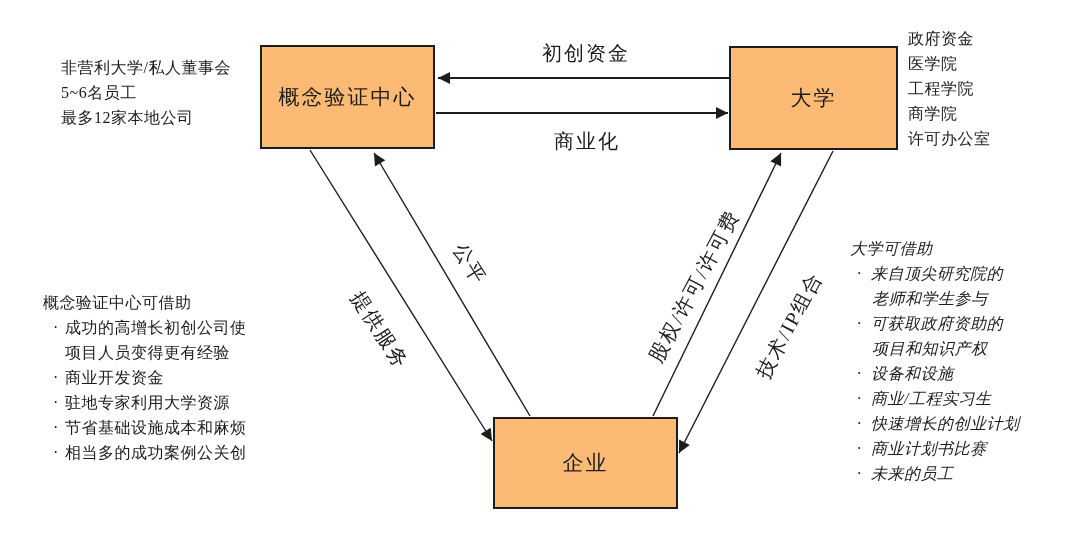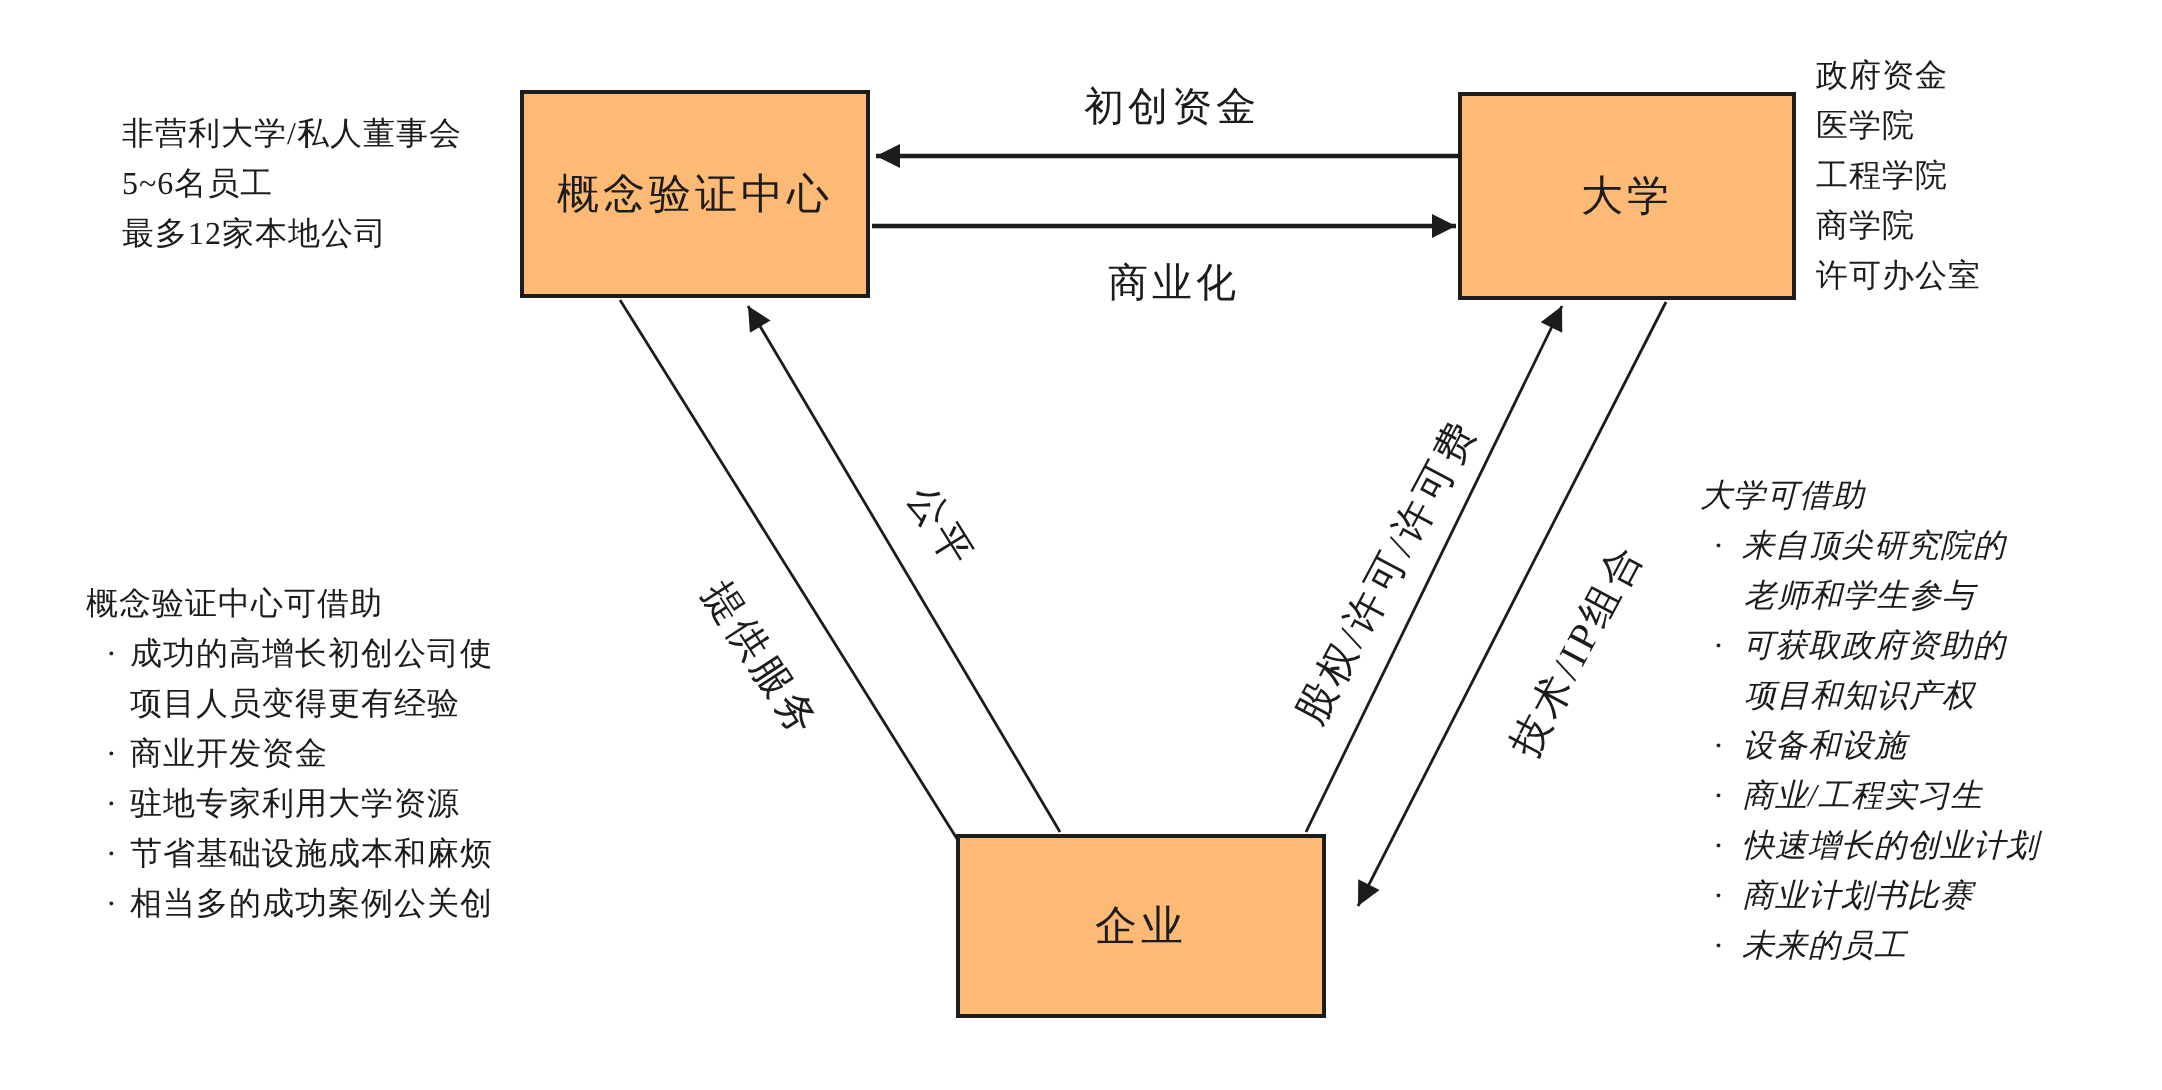--- a/index.html
+++ b/index.html
@@ -26,21 +26,21 @@
     border: 2px solid #1c1c1c;
     background: #fdba74;
     display: flex;
     align-items: center;
     justify-content: center;
     font-size: 21px;
     letter-spacing: 2px;
   }
   .node-poc  { left: 260px; top: 45px;  width: 175px; height: 104px; }
   .node-univ { left: 729px; top: 46px;  width: 169px; height: 104px; }
-  .node-ent  { left: 478px; top: 417px; width: 185px; height: 92px; justify-content: center; }
+  .node-ent  { left: 493px; top: 417px; width: 185px; height: 92px; justify-content: center; }
 
   .edge-label {
     font-size: 20px;
     fill: #1c1c1c;
     letter-spacing: 2px;
   }
   .edge-line { stroke: #1c1c1c; }
   .edge-h { stroke-width: 2.2; }
   .edge-d { stroke-width: 1.4; }
 

